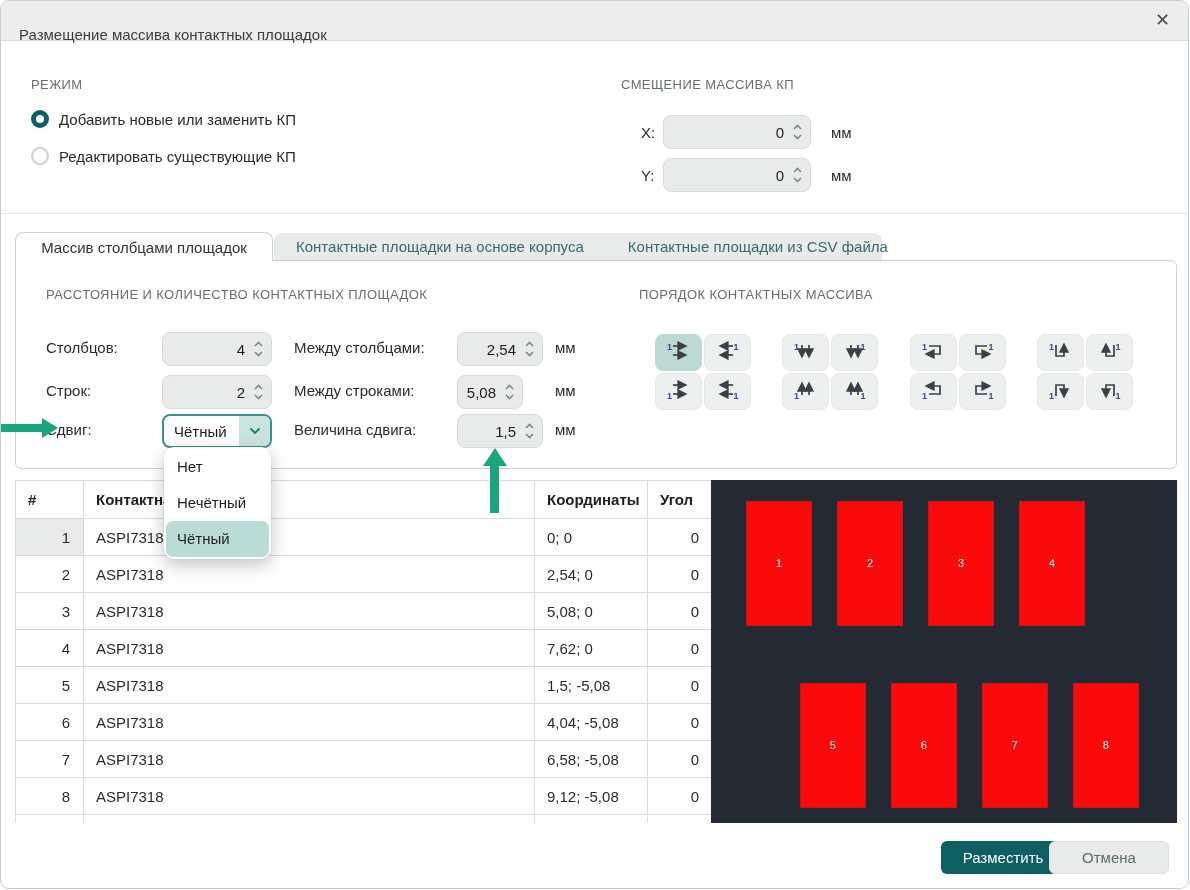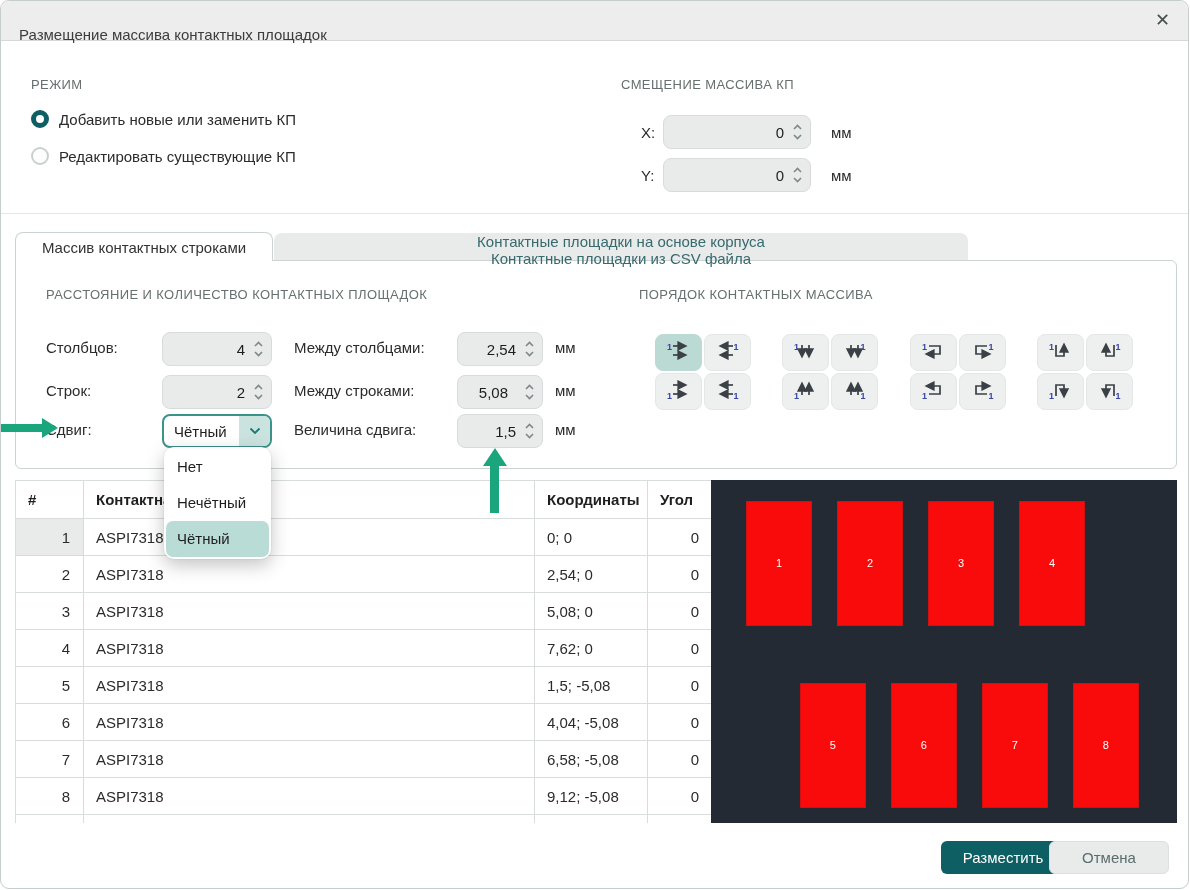--- a/index.html
+++ b/index.html
@@ -28,22 +28,22 @@
   .spin{height:34px;background:#e9ebeb;border:1px solid #d7dbdb;border-radius:8px;
     display:flex;align-items:center;justify-content:flex-end;padding-right:7px;}
   .spin-val{margin-right:8px;color:#1d1d1d;}
   .spin-btns{display:flex;align-items:center;cursor:pointer;}
   
   .hr-top{position:absolute;left:0;right:0;top:212px;height:1px;background:#e4e7e7;}
   
   .tab-active{position:absolute;left:14px;top:231px;width:258px;height:29px;background:#fff;
     border:1px solid #cdd2d2;border-bottom:none;border-radius:8px 8px 0 0;z-index:3;
     display:flex;align-items:center;justify-content:center;color:#333;cursor:pointer;}
-  .tab-strip{position:absolute;left:273px;top:232px;width:694px;height:27px;background:#e9ebeb;
-    border-radius:8px 8px 0 0;display:flex;align-items:center;z-index:2;flex-direction:column;}
+  .tab-strip{position:absolute;left:273px;top:232px;width:608px;height:27px;background:#e9ebeb;
+    border-radius:8px 8px 0 0;display:flex;align-items:center;z-index:2;}
   .tab-inactive{color:#37696d;padding:0 22px;cursor:pointer;white-space:nowrap;}
   .tab-div{width:1px;height:17px;background:#a9b1b1;}
   
   .panel{position:absolute;left:14px;top:259px;width:1162px;height:209px;background:#fff;
     border:1px solid #cdd2d2;border-radius:0 6px 6px 6px;z-index:1;}
   .panel .sec-head{position:absolute;top:26px;}
   .head-spacing{left:30px;text-align:right;}
   .head-order{left:623px;}
   .form-row{position:absolute;height:34px;}
   .f-lab1{position:absolute;left:30px;top:7px;}
@@ -156,21 +156,21 @@
             </span>
           </div>
           <span class="off-unit">мм</span>
         </div>
       </div>
   </div>
 
   <div class="hr-top"></div>
 
   <div id="tabs">
-      <div class="tab-active">Массив контактных строками</div>
+      <div class="tab-active">Массив столбцами площадок</div>
       <div class="tab-strip">
         <span class="tab-inactive">Контактные площадки на основе корпуса</span>
         <span class="tab-div"></span>
         <span class="tab-inactive">Контактные площадки из CSV файла</span>
       </div>
     </div>
 
   <div class="panel">
     <div class="sec-head head-spacing">РАССТОЯНИЕ И КОЛИЧЕСТВО КОНТАКТНЫХ ПЛОЩАДОК</div>
     <div class="sec-head head-order">ПОРЯДОК КОНТАКТНЫХ МАССИВА</div>
@@ -203,21 +203,21 @@
           <div class="spin f-ctl1" style="width: 110px; position: absolute;">
             <span class="spin-val">2</span>
             <span class="spin-btns">
               <svg width="11" height="20" viewBox="0 0 11 20">
                 <polyline points="2,7 5.5,3.5 9,7" fill="none" stroke="#7f8888" stroke-width="1.6"></polyline>
                 <polyline points="2,13 5.5,16.5 9,13" fill="none" stroke="#7f8888" stroke-width="1.6"></polyline>
               </svg>
             </span>
           </div>
           <span class="f-lab2">Между строками:</span>
-          <div class="spin f-ctl2" style="width: 86px; position: absolute; gap: 8px;">
+          <div class="spin f-ctl2" style="width: 66px; position: absolute;">
             <span class="spin-val">5,08</span>
             <span class="spin-btns">
               <svg width="11" height="20" viewBox="0 0 11 20">
                 <polyline points="2,7 5.5,3.5 9,7" fill="none" stroke="#7f8888" stroke-width="1.6"></polyline>
                 <polyline points="2,13 5.5,16.5 9,13" fill="none" stroke="#7f8888" stroke-width="1.6"></polyline>
               </svg>
             </span>
           </div>
           <span class="f-unit">мм</span>
         </div>

